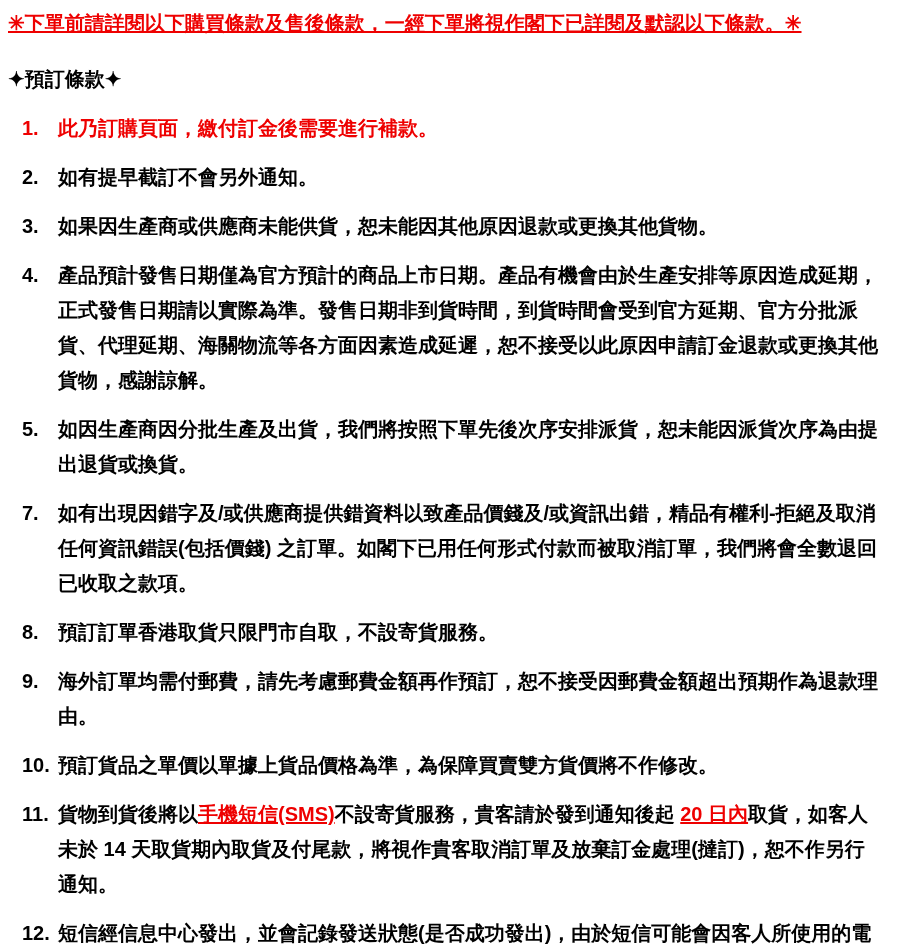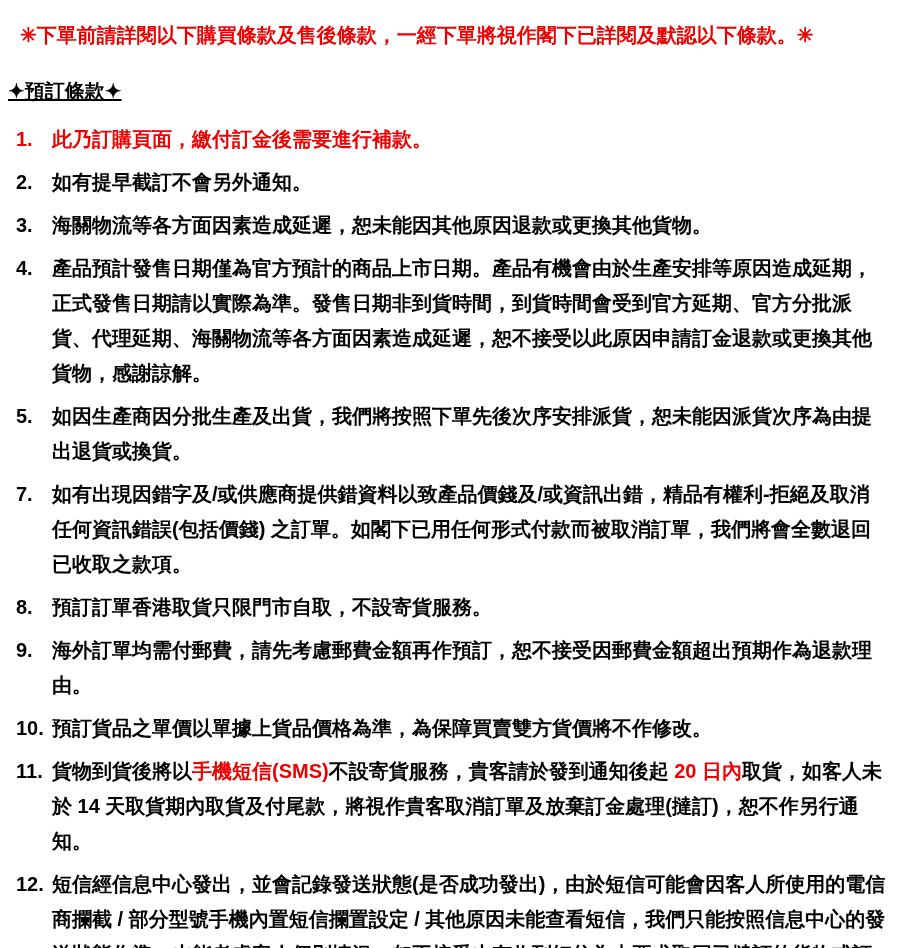--- a/index.html
+++ b/index.html
@@ -21,65 +21,66 @@
   .page {
     width: 913px;
     min-height: 948px;
     padding: 6px 18px 10px 8px;
     font-size: 20px;
     line-height: 35px;
     background: #ffffff;
   }
   .notice {
     color: var(--red);
-    margin: 12px;
+    text-decoration: underline;
+    margin: 0;
   }
   .section-title {
     color: var(--ink);
-    text-decoration: underline;
     margin: 21px 0 0 0;
     font-size: 20px;
   }
   ol.terms {
     list-style: none;
     margin: 13px 0 0 0;
     padding: 0;
   }
   li.term {
     padding-left: 36px;
-    margin: 8px;
+    margin: 14px;
   }
   li.term .num {
     display: inline-block;
     width: 36px;
     margin-left: -36px;
     vertical-align: top;
   }
   .seg-normal { color: var(--ink); }
   .seg-red { color: var(--red); }
   .seg-red-underline {
     color: var(--red);
+    text-decoration: underline;
   }
   a.seg-link {
     color: var(--link);
     cursor: pointer;
   }
 </style>
 </head>
 <body>
 
 <div class="page">
   <p class="notice">✳下單前請詳閱以下購買條款及售後條款，一經下單將視作閣下已詳閱及默認以下條款。✳</p>
 
   <p class="section-title">✦預訂條款✦</p>
 
   <ol class="terms">
       <li class="term"><span class="num seg-red">1.</span><span class="seg-red">此乃訂購頁面，繳付訂金後需要進行補款。</span></li>
       <li class="term"><span class="num">2.</span><span class="seg-normal">如有提早截訂不會另外通知。</span></li>
-      <li class="term"><span class="num">3.</span><span class="seg-normal">海關物流等各方面因素造成延遲，恕未能因其他原因退款或更換其他貨物。</span></li>
+      <li class="term"><span class="num">3.</span><span class="seg-normal">如果因生產商或供應商未能供貨，恕未能因其他原因退款或更換其他貨物。</span></li>
       <li class="term"><span class="num">4.</span><span class="seg-normal">產品預計發售日期僅為官方預計的商品上市日期。產品有機會由於生產安排等原因造成延期，正式發售日期請以實際為準。發售日期非到貨時間，到貨時間會受到官方延期、官方分批派貨、代理延期、海關物流等各方面因素造成延遲，恕不接受以此原因申請訂金退款或更換其他貨物，感謝諒解。</span></li>
       <li class="term"><span class="num">5.</span><span class="seg-normal">如因生產商因分批生產及出貨，我們將按照下單先後次序安排派貨，恕未能因派貨次序為由提出退貨或換貨。</span></li>
       <li class="term"><span class="num">7.</span><span class="seg-normal">如有出現因錯字及/或供應商提供錯資料以致產品價錢及/或資訊出錯，精品有權利-拒絕及取消任何資訊錯誤(包括價錢) 之訂單。如閣下已用任何形式付款而被取消訂單，我們將會全數退回已收取之款項。</span></li>
       <li class="term"><span class="num">8.</span><span class="seg-normal">預訂訂單香港取貨只限門市自取，不設寄貨服務。</span></li>
       <li class="term"><span class="num">9.</span><span class="seg-normal">海外訂單均需付郵費，請先考慮郵費金額再作預訂，恕不接受因郵費金額超出預期作為退款理由。</span></li>
       <li class="term"><span class="num">10.</span><span class="seg-normal">預訂貨品之單價以單據上貨品價格為準，為保障買賣雙方貨價將不作修改。</span></li>
       <li class="term"><span class="num">11.</span><span class="seg-normal">貨物到貨後將以</span><span class="seg-red-underline">手機短信(SMS)</span><span class="seg-normal">不設寄貨服務，貴客請於發到通知後起 </span><span class="seg-red-underline">20 日內</span><span class="seg-normal">取貨，如客人未於 14 天取貨期內取貨及付尾款，將視作貴客取消訂單及放棄訂金處理(撻訂)，恕不作另行通知。</span></li>
       <li class="term"><span class="num">12.</span><span class="seg-normal">短信經信息中心發出，並會記錄發送狀態(是否成功發出)，由於短信可能會因客人所使用的電信商攔截 / 部分型號手機內置短信攔置設定 / 其他原因未能查看短信，我們只能按照信息中心的發送狀態作準，未能考慮客人個別情況，恕不接受未有收到短信為由要求取回已撻訂的貨物或訂金。</span></li>
       <li class="term"><span class="num">13.</span><span class="seg-normal">其他原因未能查看短信，請參閱 </span><a class="seg-link">網店購物須知</a><span class="seg-normal"> 。</span></li>
     </ol>

